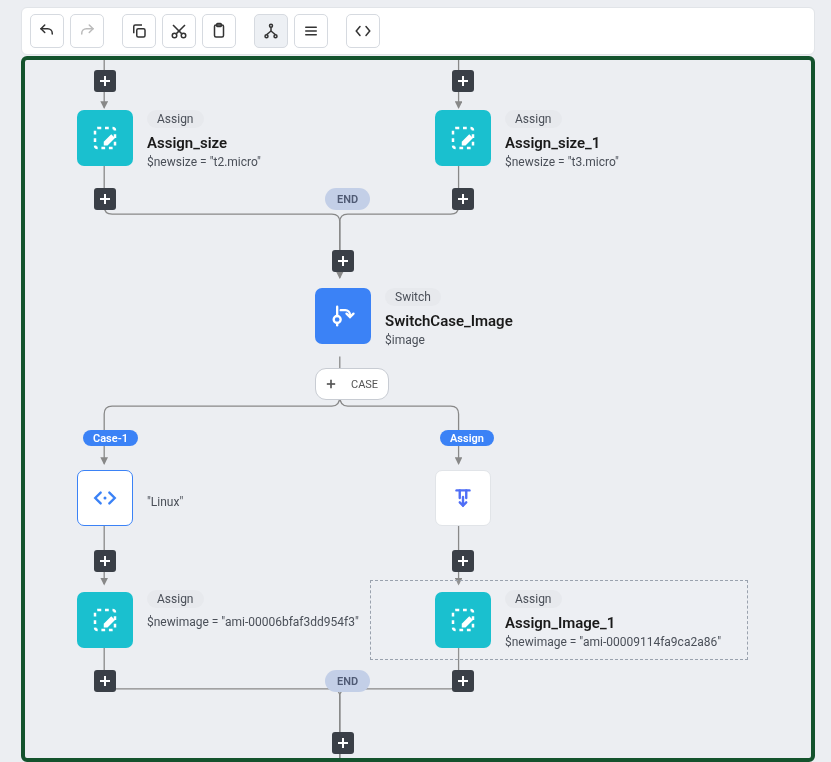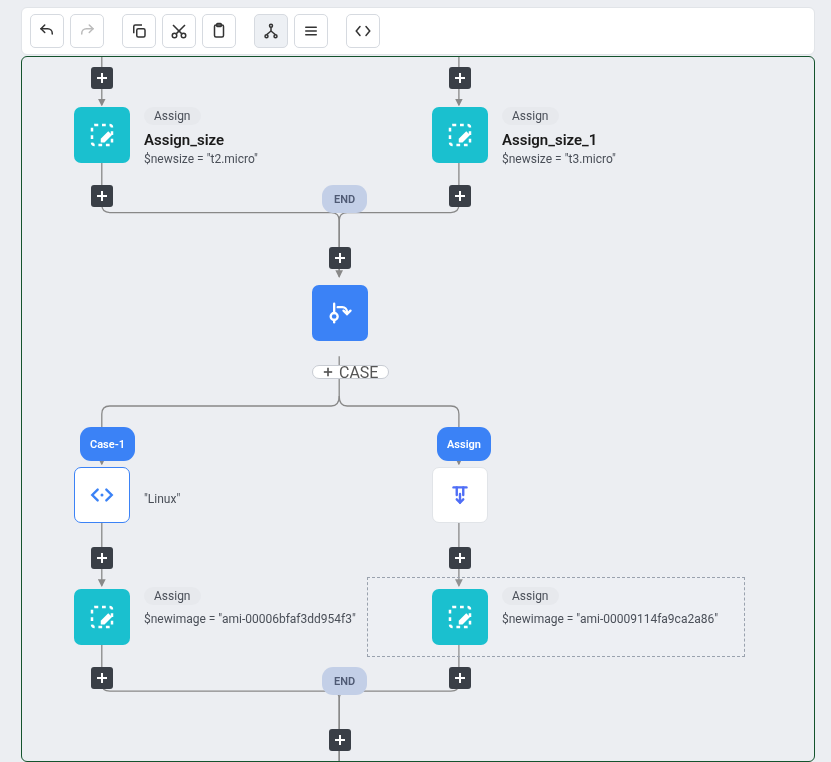--- a/index.html
+++ b/index.html
@@ -45,21 +45,21 @@
   .tbtn.active { background: #edf0f4; }
   .tspacer { width: 6px; }
 
   .canvas {
     position: absolute;
     top: 56px;
     left: 21px;
     right: 16px;
     bottom: 0;
     overflow: hidden;
-    border: 1px solid #14532d;
+    border: 4px solid #14532d;
     border-radius: 6px;
     background: #eceef2;
   }
   .inner { position: relative; width: 100%; height: 100%; }
 
   
   svg.wires {
     position: absolute;
     inset: 0;
     width: 100%;
@@ -115,57 +115,57 @@
     border-radius: 3px;
     display: flex;
     align-items: center;
     justify-content: center;
     z-index: 6;
     cursor: pointer;
   }
   .plus svg { stroke: #fff; }
   .end-pill {
     position: absolute;
-    height: 28px;
+    height: 22px;
     padding: 0 12px;
     background: #c3cfe7;
     color: #4f5a74;
     font-size: 11px;
     font-weight: 600;
     border-radius: 11px;
     display: flex;
     align-items: center;
     z-index: 6;
   }
   .case-pill {
     position: absolute;
-    height: 34px;
+    height: 16px;
     padding: 0 10px;
     color: #fff;
     font-size: 11px;
     font-weight: 600;
     border-radius: 11px;
     display: flex;
     align-items: center;
     z-index: 6;
   }
   .case-pill.case1 { background: #3b82f6; }
   .case-pill.default { background: #3b82f6; }
   .addcase-pill {
     position: absolute;
-    height: 14px;
+    height: 32px;
     padding: 0 10px;
     background: #fff;
     border: 1px solid #c8ccd3;
     border-radius: 11px;
-    font-size: 16px;
+    font-size: 11px;
     color: #555;
     display: flex;
     align-items: center;
-    gap: 6px;
+    gap: 15px;
     z-index: 6;
     cursor: pointer;
   }
 
   .node-text {
     position: absolute;
     z-index: 5;
     white-space: nowrap;
   }
   .chip {
@@ -343,20 +343,25 @@
 
     <div class="blue-node" style="left:290px; top:228px;">
       <svg width="28" height="28" viewBox="0 0 24 24" fill="none" stroke="#fff" stroke-width="2" stroke-linecap="round">
           <path d="M7 4v8"></path>
           <circle cx="7" cy="15" r="3"></circle>
           <path d="M7 18v2"></path>
           <path d="M10 7h4a4 4 0 014 4v1"></path>
           <polyline points="15 10 18 13 21 10" fill="none" stroke="#fff"></polyline>
         </svg>
     </div>
+    <div class="node-text" style="left:360px; top:228px;">
+      <span class="chip">Switch</span>
+      <div class="title">SwitchCase_Image</div>
+      <div class="sub">$image</div>
+    </div>
 
     <div class="addcase-pill" style="left:290px; top:308px;">
       <svg width="10" height="10" viewBox="0 0 12 12" stroke="#555" stroke-width="2">
           <line x1="6" y1="1" x2="6" y2="11"></line>
           <line x1="1" y1="6" x2="11" y2="6"></line>
         </svg>
       <span>CASE</span>
     </div>
 
     <div class="case-pill case1" style="left:58px; top:370px;">
@@ -413,20 +418,21 @@
 
     <div class="sel-box" style="left:345px; top:520px; width:378px; height:80px;"></div>
     <div class="teal-node" style="left:410px; top:532px;">
       <svg width="30" height="30" viewBox="0 0 24 24" fill="none" stroke="#fff" stroke-width="2">
           <rect x="4" y="4" width="16" height="16" rx="2" stroke-dasharray="3 3"></rect>
           <path d="M14 18l6-6-3-3-6 6v3h3z" fill="#fff" stroke="none"></path>
         </svg>
     </div>
     <div class="node-text" style="left:480px; top:530px;">
       <span class="chip">Assign</span>
+      <div class="title">Assign_Image_1</div>
       <div class="sub">$newimage = "ami-00009114fa9ca2a86"</div>
     </div>
 
     <div class="plus" style="left:69px; top:610px;">
       <svg width="12" height="12" viewBox="0 0 12 12" stroke-width="2">
           <line x1="6" y1="1" x2="6" y2="11"></line>
           <line x1="1" y1="6" x2="11" y2="6"></line>
         </svg>
     </div>
     <div class="plus" style="left:427px; top:610px;">

